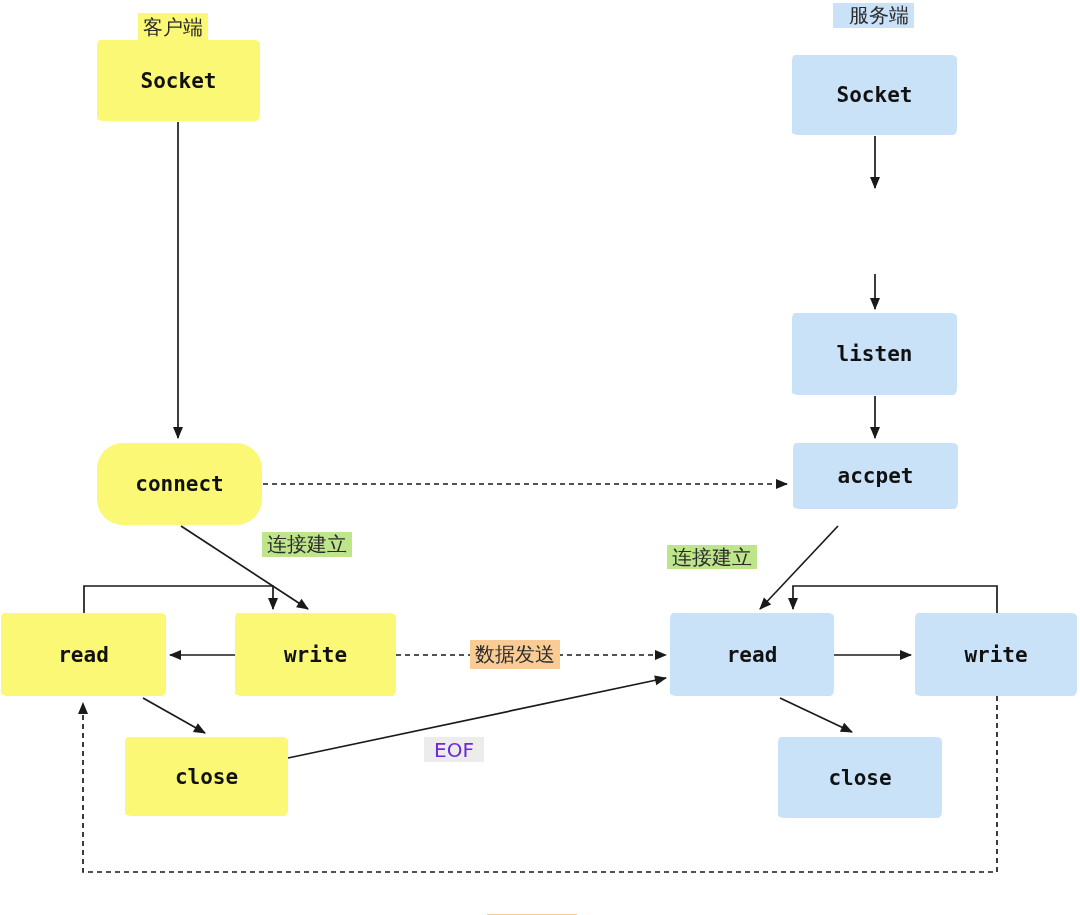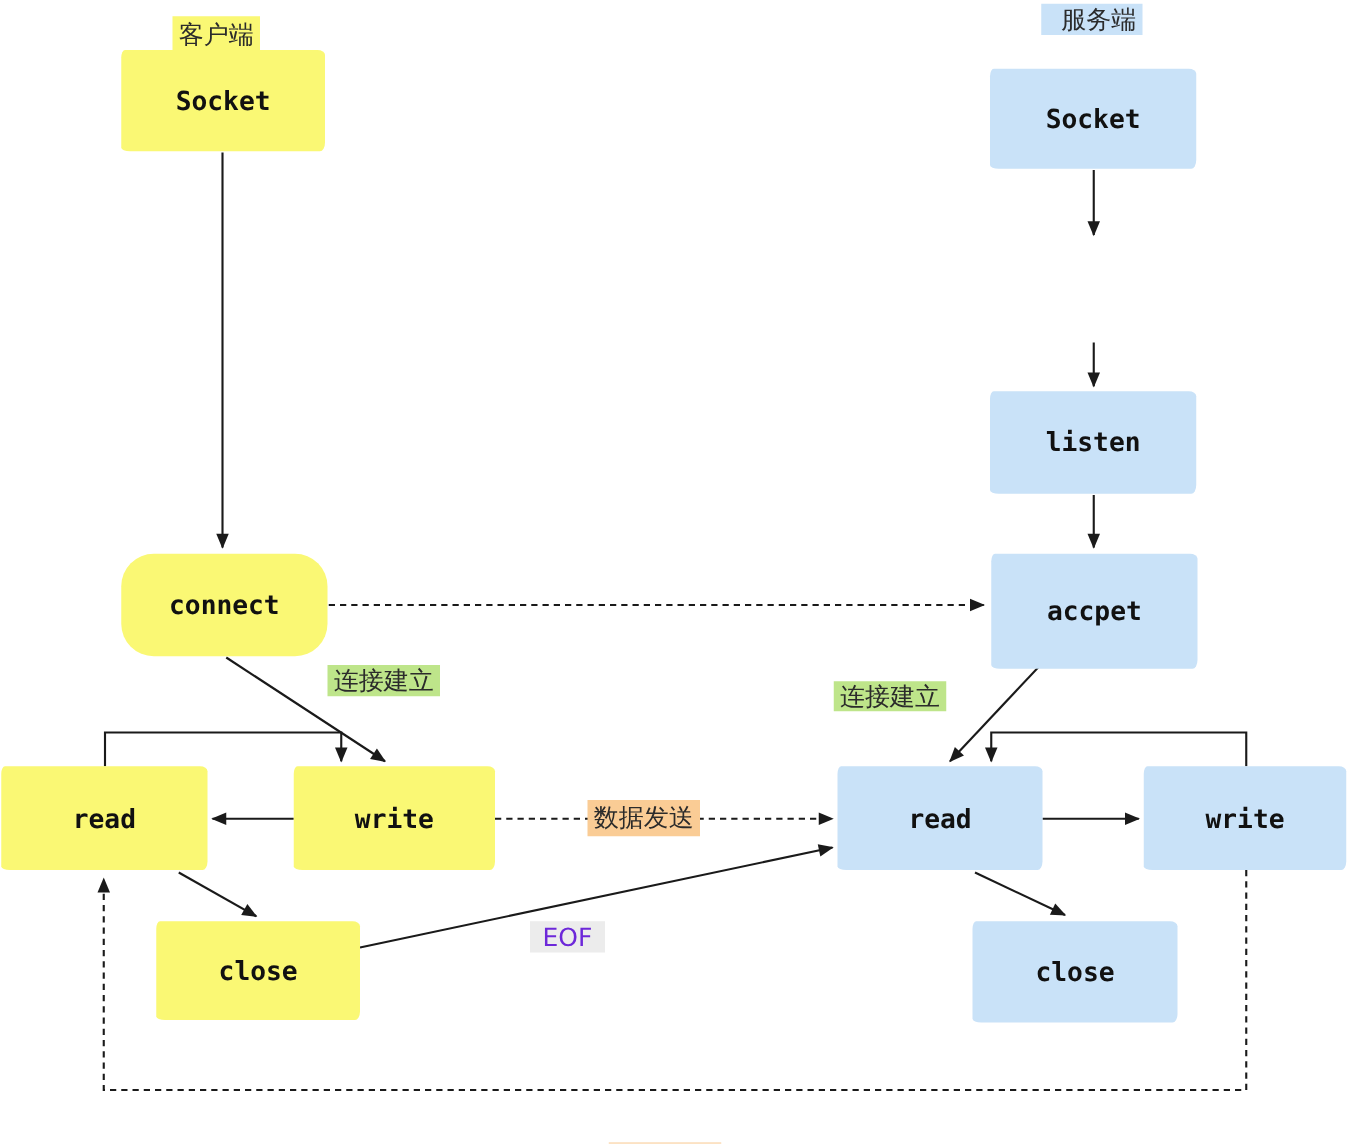--- a/index.html
+++ b/index.html
@@ -84,21 +84,21 @@
   <div class="tag tag-blue" style="left:833px;top:3px;height:25px;">服务端</div>
 
   <div class="node yellow" style="left:97px;top:40px;width:163px;height:81px;">Socket</div>
   <div class="node yellow" style="left:97px;top:443px;width:165px;height:82px;border-radius:26px;">connect</div>
   <div class="node yellow" style="left:1px;top:613px;width:165px;height:83px;">read</div>
   <div class="node yellow" style="left:235px;top:613px;width:161px;height:83px;">write</div>
   <div class="node yellow" style="left:125px;top:737px;width:163px;height:79px;">close</div>
 
   <div class="node blue" style="left:792px;top:55px;width:165px;height:80px;">Socket</div>
   <div class="node blue" style="left:792px;top:313px;width:165px;height:82px;">listen</div>
-  <div class="node blue" style="left:793px;top:443px;width:165px;height:92px;">accpet</div>
+  <div class="node blue" style="left:793px;top:443px;width:165px;height:66px;">accpet</div>
   <div class="node blue" style="left:670px;top:613px;width:164px;height:83px;">read</div>
   <div class="node blue" style="left:915px;top:613px;width:162px;height:83px;">write</div>
   <div class="node blue" style="left:778px;top:737px;width:164px;height:81px;">close</div>
 
   <div class="tag tag-green" style="left:262px;top:532px;height:25px;">连接建立</div>
   <div class="tag tag-green" style="left:667px;top:545px;height:24px;">连接建立</div>
   <div class="tag tag-orange" style="left:470px;top:612px;height:29px;">数据发送</div>
   <div class="tag tag-gray" style="left:424px;top:737px;height:25px;width:50px;">EOF</div>
   <div class="tag tag-orange" style="left:487px;top:886px;height:28px;">数据发送</div>
 

